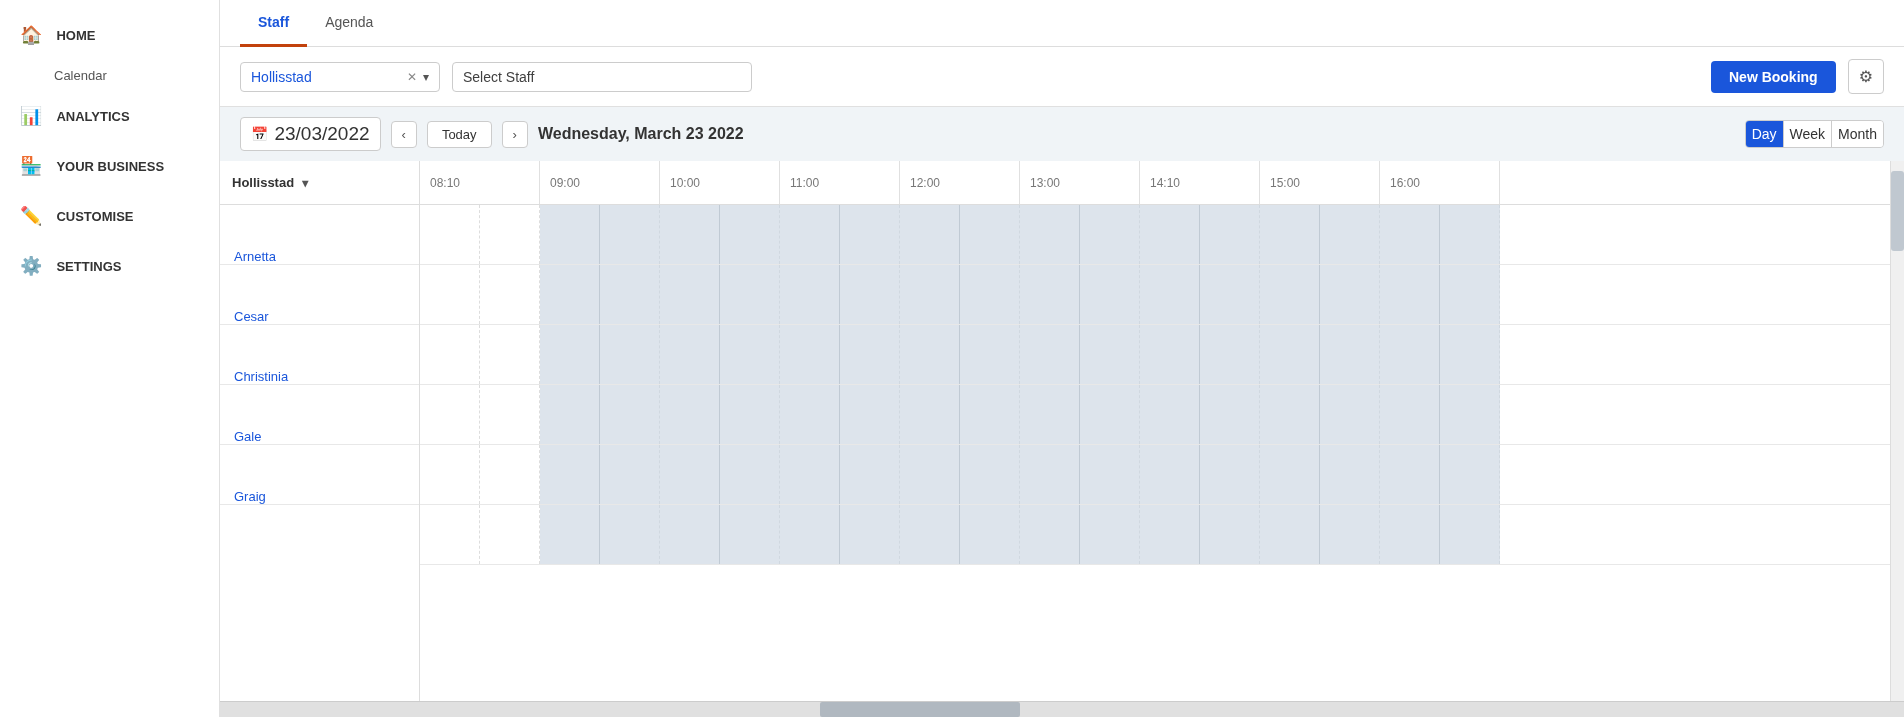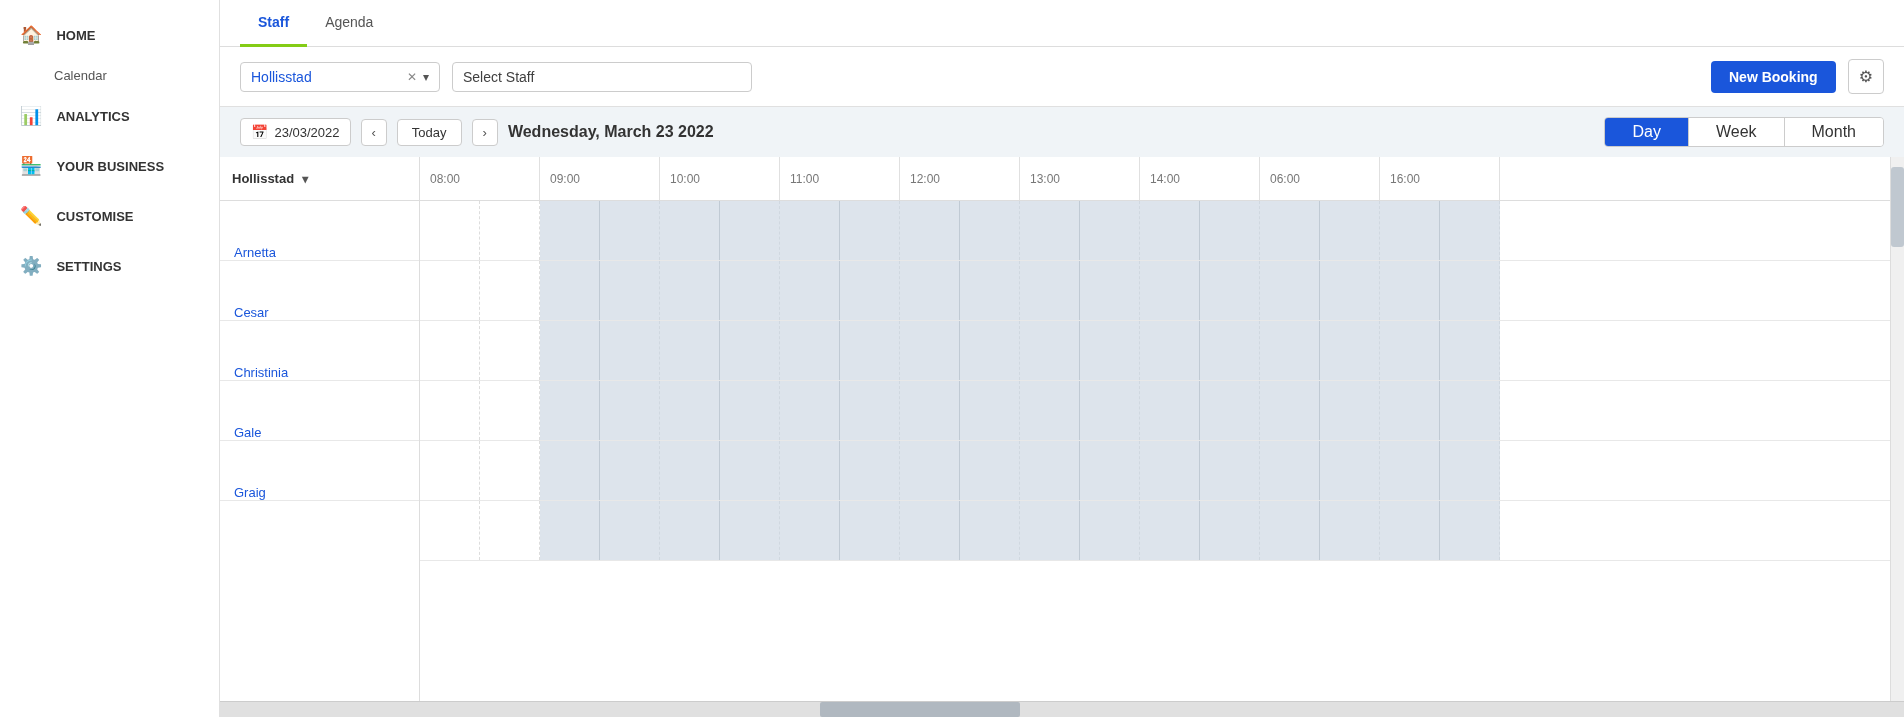--- a/index.html
+++ b/index.html
@@ -53,21 +53,21 @@
     .tab {
       padding: 14px 18px;
       cursor: pointer;
       font-size: 14px;
       color: #555;
       border-bottom: 3px solid transparent;
       margin-bottom: -1px;
     }
     .tab.active {
       color: #1a56db;
-      border-bottom: 3px solid #84cc16;
+      border-bottom: 3px solid #c2410c;
       font-weight: 600;
     }
 
     
     .toolbar {
       display: flex;
       align-items: center;
       padding: 12px 20px;
       background: #fff;
       border-bottom: 1px solid #e0e0e0;
@@ -161,23 +161,23 @@
       color: #333;
     }
     .view-buttons {
       margin-left: auto;
       display: flex;
       border: 1px solid #ccc;
       border-radius: 4px;
       overflow: hidden;
     }
     .view-btn {
-      padding: 5px 27px;
-      cursor: pointer;
-      font-size: 16px;
+      padding: 5px 6px;
+      cursor: pointer;
+      font-size: 14px;
       background: #fff;
       border: none;
       border-right: 1px solid #ccc;
       color: #333;
     }
     .view-btn:last-child { border-right: none; }
     .view-btn.active {
       background: #1a56db;
       color: #fff;
     }
@@ -369,21 +369,21 @@
     <div class="spacer"></div>
     <button class="new-booking-btn">New Booking</button>
     <button class="settings-btn">
       <span>⚙</span>
     </button>
   </div>
 
   <div class="date-nav">
     <div class="date-input-wrapper">
       <span class="cal-icon">📅</span>
-      <span style="font-size:13px;color:#333;">23/03/2022</span>
+      <span style="font-size:19px;color:#333;">23/03/2022</span>
     </div>
     <button class="nav-arrow">‹</button>
     <button class="today-btn">Today</button>
     <button class="nav-arrow">›</button>
     <span class="current-date-label">Wednesday, March 23 2022</span>
     <div class="view-buttons">
       <button class="view-btn active">Day</button>
       <button class="view-btn">Week</button>
       <button class="view-btn">Month</button>
     </div>
@@ -412,42 +412,42 @@
         </div>
         <div class="staff-row">
           <a href="#">Graig</a>
         </div>
       </div>
 
       <div class="time-grid-wrapper">
 
         <div class="time-header">
           <div class="time-cell-header">
-              <span>08:00</span>
+              <span>08:10</span>
             </div>
           <div class="time-cell-header">
               <span>09:00</span>
             </div>
           <div class="time-cell-header">
               <span>10:00</span>
             </div>
           <div class="time-cell-header">
               <span>11:00</span>
             </div>
           <div class="time-cell-header">
               <span>12:00</span>
             </div>
           <div class="time-cell-header">
               <span>13:00</span>
             </div>
           <div class="time-cell-header">
-              <span>14:00</span>
-            </div>
-          <div class="time-cell-header">
-              <span>06:00</span>
+              <span>14:10</span>
+            </div>
+          <div class="time-cell-header">
+              <span>15:00</span>
             </div>
           <div class="time-cell-header">
               <span>16:00</span>
             </div>
         </div>
 
         <div class="time-rows" id="time-rows-container">
 
         <div class="time-row">
               <div class="time-slot very-light" style="min-width: 60px;"></div>

